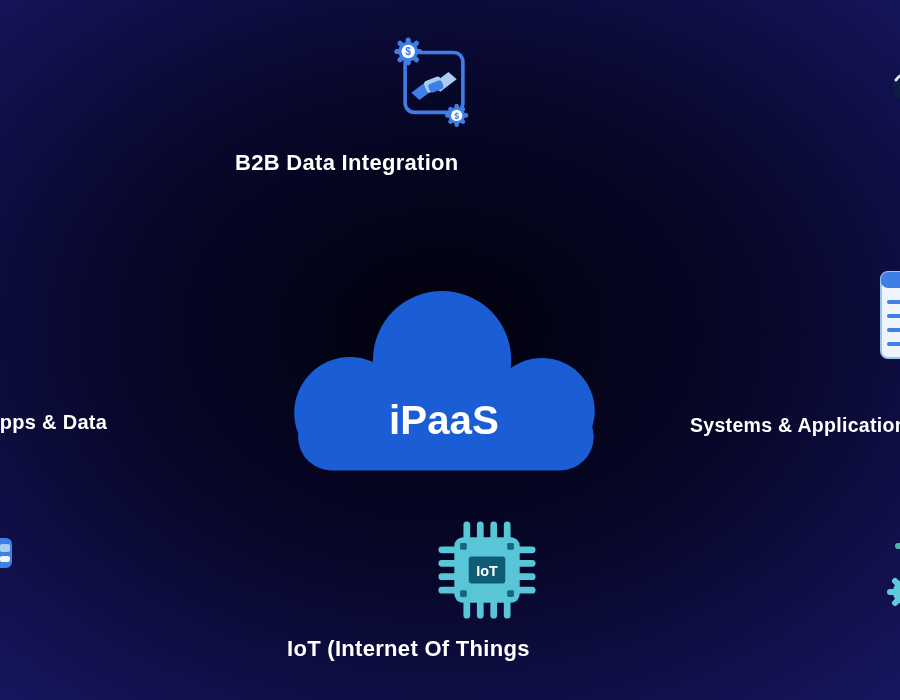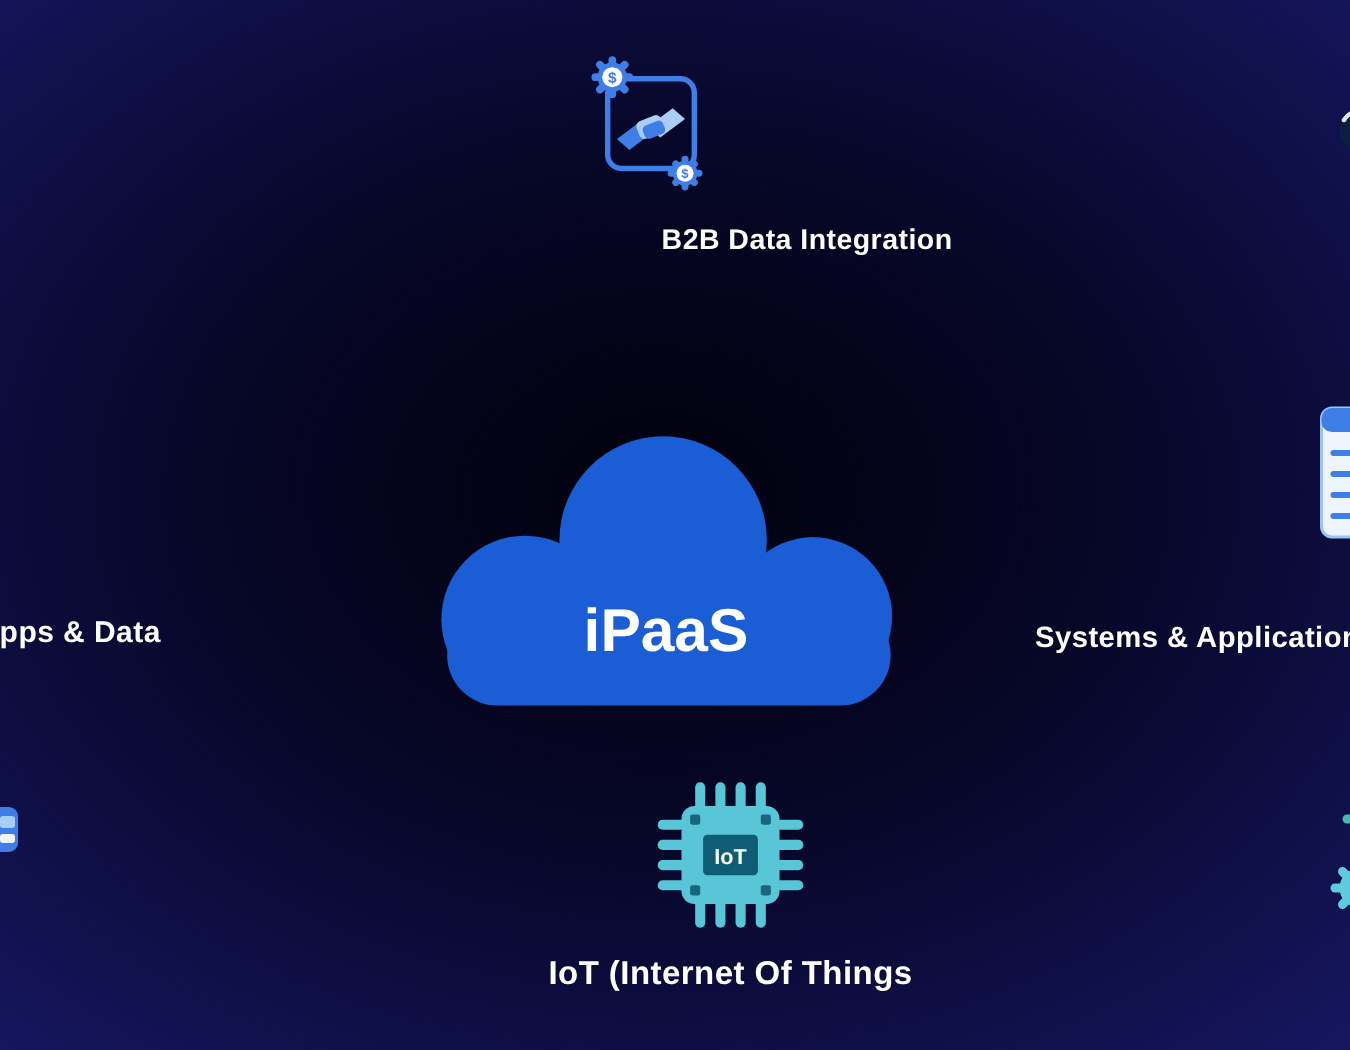--- a/index.html
+++ b/index.html
@@ -16,24 +16,24 @@
       #01010c 0%, #07072a 30%, #15155c 60%, #232384 82%, #2e2e9a 100%);
   }
   .abs { position: absolute; }
   .node-label {
     position: absolute;
     color: #ffffff;
     font-weight: 700;
     letter-spacing: 0.3px;
     white-space: nowrap;
   }
-  .label-b2b   { left: 235px; top: 150px; width: 400px; text-align: right; font-size: 19px; }
+  .label-b2b   { left: 235px; top: 150px; width: 400px; text-align: left; font-size: 22px; }
   .label-apps  { left: -15px; top: 411px; font-size: 20px; }
   .label-systems { left: 690px; top: 414px; font-size: 19.5px; }
-  .label-iot   { left: 287px; top: 636px; width: 400px; text-align: center; font-size: 22px; }
+  .label-iot   { left: 287px; top: 636px; width: 400px; font-size: 22px; }
   .icon-b2b    { left: 382px; top: 36px; }
   .cloud-wrap  { left: 268px; top: 288px; }
   .icon-iot    { left: 437px; top: 520px; }
   .icon-card-right { left: 877px; top: 268px; }
   .icon-topright   { left: 884px; top: 70px; }
   .icon-leftedge   { left: -26px; top: 532px; }
   .icon-gears-br   { left: 882px; top: 524px; }
 </style>
 </head>
 <body>

